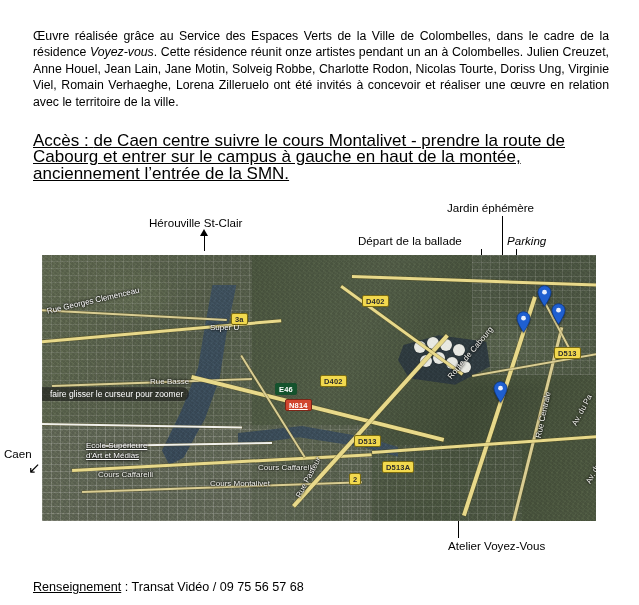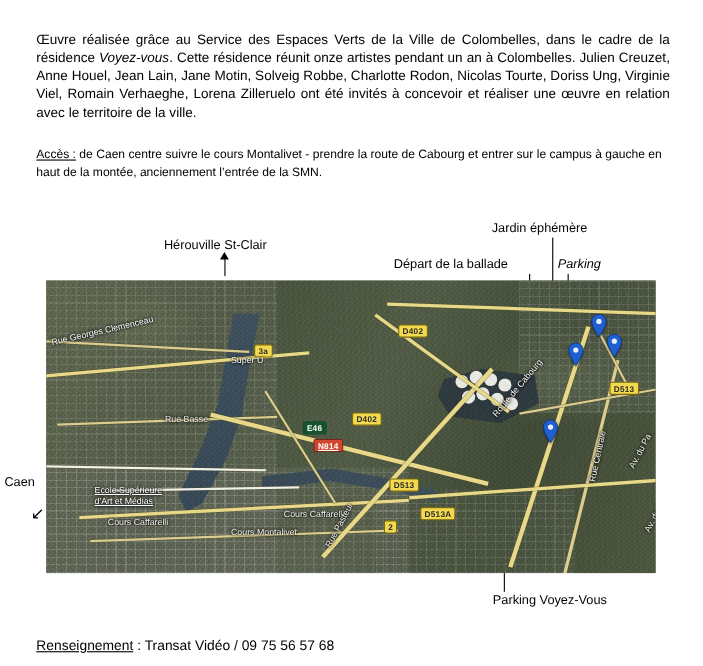--- a/index.html
+++ b/index.html
@@ -32,22 +32,23 @@
     line-height: 16.4px;
     text-align: justify;
   }
   .intro em { font-style: italic; }
 
   .access {
     position: absolute;
     left: 33px;
     top: 133px;
     width: 580px;
-    font-size: 11px;
+    font-size: 17px;
     line-height: 16.4px;
+    text-decoration: underline;
   }
   .ul { text-decoration: underline; }
 
   
   .map-wrap {
     position: absolute;
     left: 42px;
     top: 255px;
     width: 554px;
     height: 266px;
@@ -242,21 +243,21 @@
   <div class="callout" style="left:358px; top:234px;">
     <span>Départ de la ballade</span>
   </div>
   <div class="leader" style="left:481px; top:249px; width:1.4px; height:63px;"></div>
 
   <div class="callout" style="left:507px; top:234px;font-style:italic;">
     <span>Parking</span>
   </div>
   <div class="leader" style="left:516px; top:249px; width:1.4px; height:57px;"></div>
 
-  <div class="callout" style="left:4px; top:432px;">
+  <div class="callout" style="left:4px; top:447px;">
     <span>Caen</span>
   </div>
   <div class="arrow-char" style="left:28px; top:460px;">↙</div>
 
   <div class="map-wrap">
     <div class="map-base"></div>
     <div class="urban u1"></div>
     <div class="urban u2"></div>
     <div class="urban u3"></div>
     <div class="urban u4"></div>
@@ -310,20 +311,21 @@
     <div class="road-name" style="left:168px; top:224px;">Cours Montalivet</div>
     <div class="road-name" style="left:216px; top:208px;">Cours Caffarelli</div>
     <div class="road-name" style="left:252px; top:240px; transform: rotate(-62deg); transform-origin: 0 0;">Rue Pasteur</div>
     <div class="road-name" style="left:528px; top:168px; transform: rotate(-62deg); transform-origin: 0 0;">Av. du Pa</div>
     <div class="road-name" style="left:542px; top:226px; transform: rotate(-62deg); transform-origin: 0 0;">Av. du Pa</div>
 
     <div class="place-name" style="left:168px; top:68px;">Super U</div>
     <div class="place-name" style="left:44px; top:186px; width:72px; white-space:normal;text-decoration:underline;">Ecole Supérieure d'Art et Médias</div>
     <div class="place-name" style="left:4px; top:52px; transform: rotate(-13deg); transform-origin: 0 0;">Rue Georges Clemenceau</div>
 
+    <div class="hint">faire glisser le curseur pour zoomer</div>
 
     <svg class="pin" style="left:495px; top:30px;" viewBox="0 0 15 22">
       <path d="M7.5 0.8C3.9 0.8 1 3.7 1 7.3c0 4.8 6.5 14 6.5 14s6.5-9.2 6.5-14C14 3.7 11.1 0.8 7.5 0.8z" fill="#1f5fd0" stroke="#0d3a8c" stroke-width="0.8"></path>
       <circle cx="7.5" cy="7.2" r="2.4" fill="#e8eefc"></circle>
     </svg>
     <svg class="pin" style="left:509px; top:48px;" viewBox="0 0 15 22">
       <path d="M7.5 0.8C3.9 0.8 1 3.7 1 7.3c0 4.8 6.5 14 6.5 14s6.5-9.2 6.5-14C14 3.7 11.1 0.8 7.5 0.8z" fill="#1f5fd0" stroke="#0d3a8c" stroke-width="0.8"></path>
       <circle cx="7.5" cy="7.2" r="2.4" fill="#e8eefc"></circle>
     </svg>
     <svg class="pin" style="left:474px; top:56px;" viewBox="0 0 15 22">
@@ -331,21 +333,21 @@
       <circle cx="7.5" cy="7.2" r="2.4" fill="#e8eefc"></circle>
     </svg>
     <svg class="pin" style="left:451px; top:126px;" viewBox="0 0 15 22">
       <path d="M7.5 0.8C3.9 0.8 1 3.7 1 7.3c0 4.8 6.5 14 6.5 14s6.5-9.2 6.5-14C14 3.7 11.1 0.8 7.5 0.8z" fill="#1f5fd0" stroke="#0d3a8c" stroke-width="0.8"></path>
       <circle cx="7.5" cy="7.2" r="2.4" fill="#e8eefc"></circle>
     </svg>
   </div>
 
   <div class="leader" style="left:458px; top:521px; width:1.4px; height:17px;"></div>
   <div class="callout" style="left:448px; top:539px;">
-    <span>Parking Voyez-Vous</span>
+    <span>Atelier Voyez-Vous</span>
   </div>
 
   <div class="footer">
     <span class="ul">Renseignement</span>
     <span>: Transat Vidéo / 09 75 56 57 68</span>
   </div>
 
 </div>
 
 </body></html>

